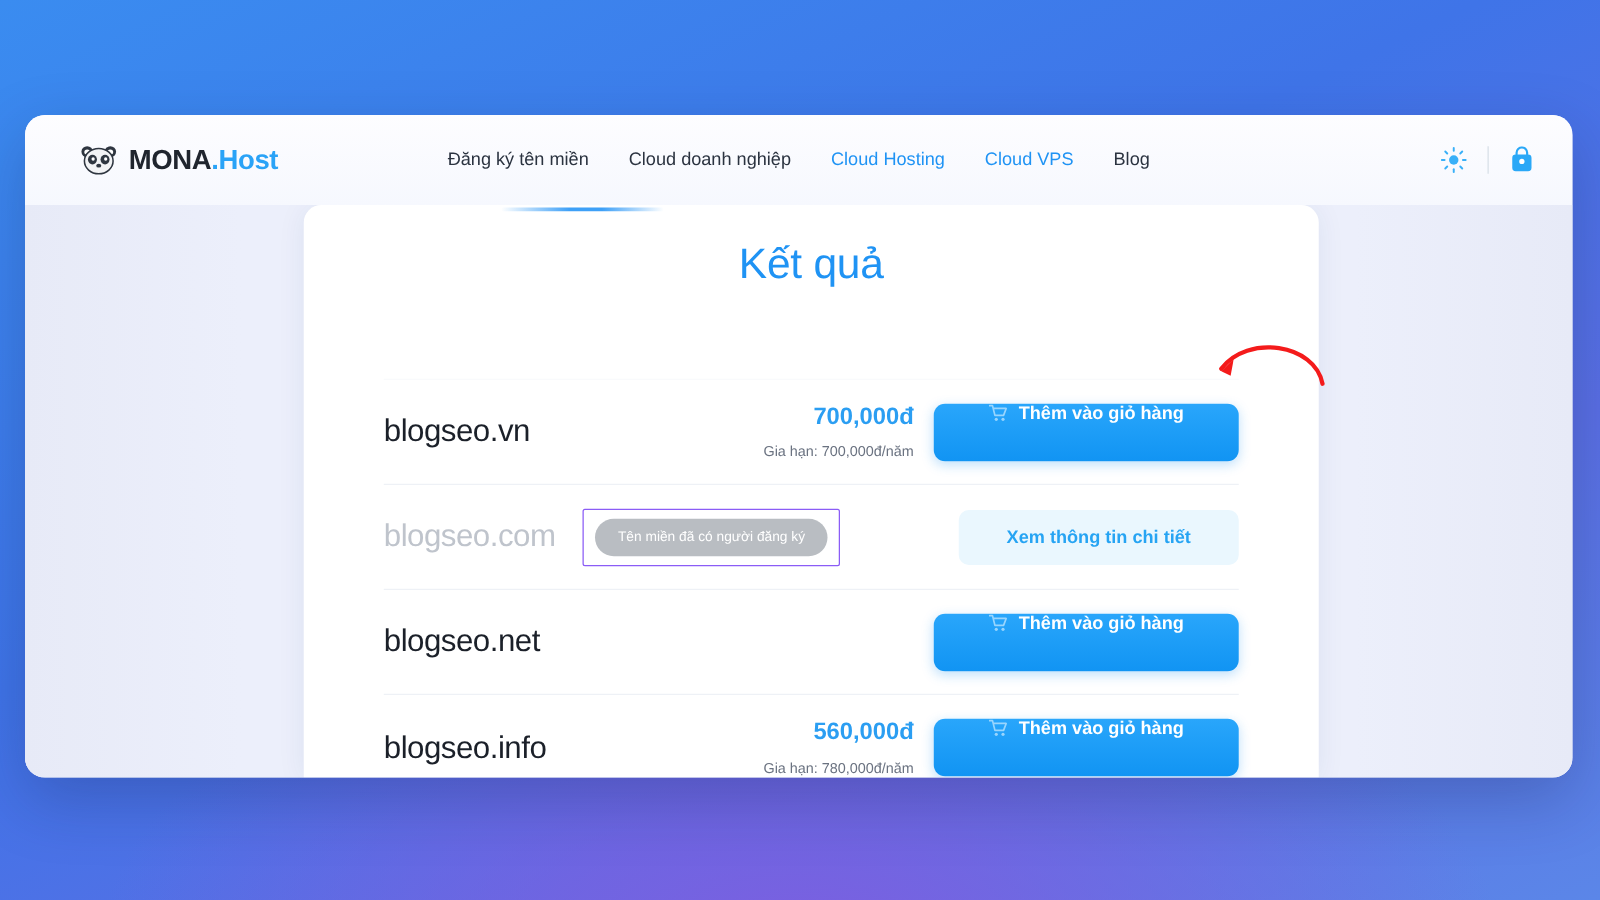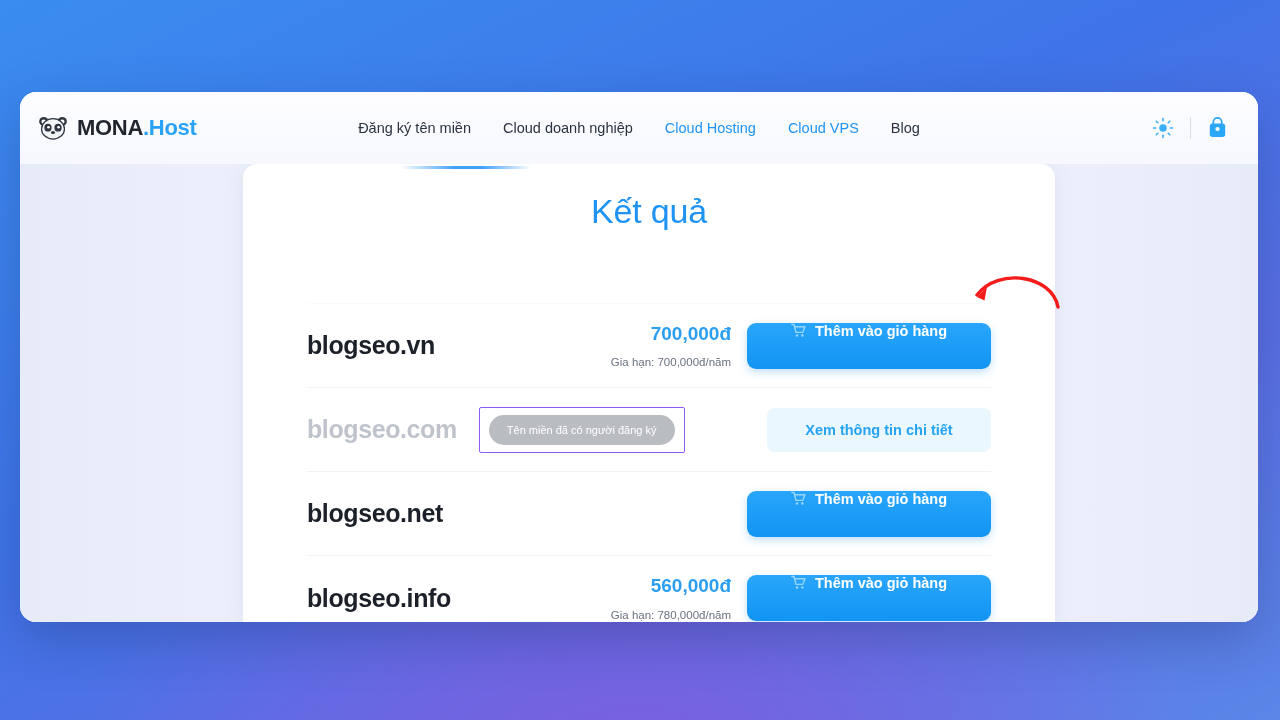--- a/index.html
+++ b/index.html
@@ -35,21 +35,21 @@
     box-shadow: 0 18px 50px rgba(20,30,80,.25);
   }
 
   
   .topbar {
     position: relative;
     height: 72px;
     background: linear-gradient(180deg, #fdfdff 0%, #f6f8fe 100%);
     display: flex;
     align-items: center;
-    padding: 0 30px 0 18px;
+    padding: 0 30px 0 44px;
     justify-content: space-between;
   }
 
   .brand { display: flex; align-items: center; gap: 9px; }
 
   .panda-icon { width: 30px; height: 24px; display: block; flex: none; }
 
   .brand-text {
     font-size: 22px;
     font-weight: bold;
@@ -144,21 +144,21 @@
   .row {
     display: flex;
     align-items: center;
     height: 84px;
     border-bottom: 1px solid #eef1f6;
   }
   .row:last-child { border-bottom: none; }
 
   .domain {
     font-size: 25px;
-    font-weight: bold;
+    font-weight: normal;
     color: #1b2029;
     letter-spacing: -.4px;
     white-space: nowrap;
   }
   .domain.taken { color: #bfc4cc; }
 
   .spacer { flex: 1; }
 
   .price-box {
     text-align: right;

